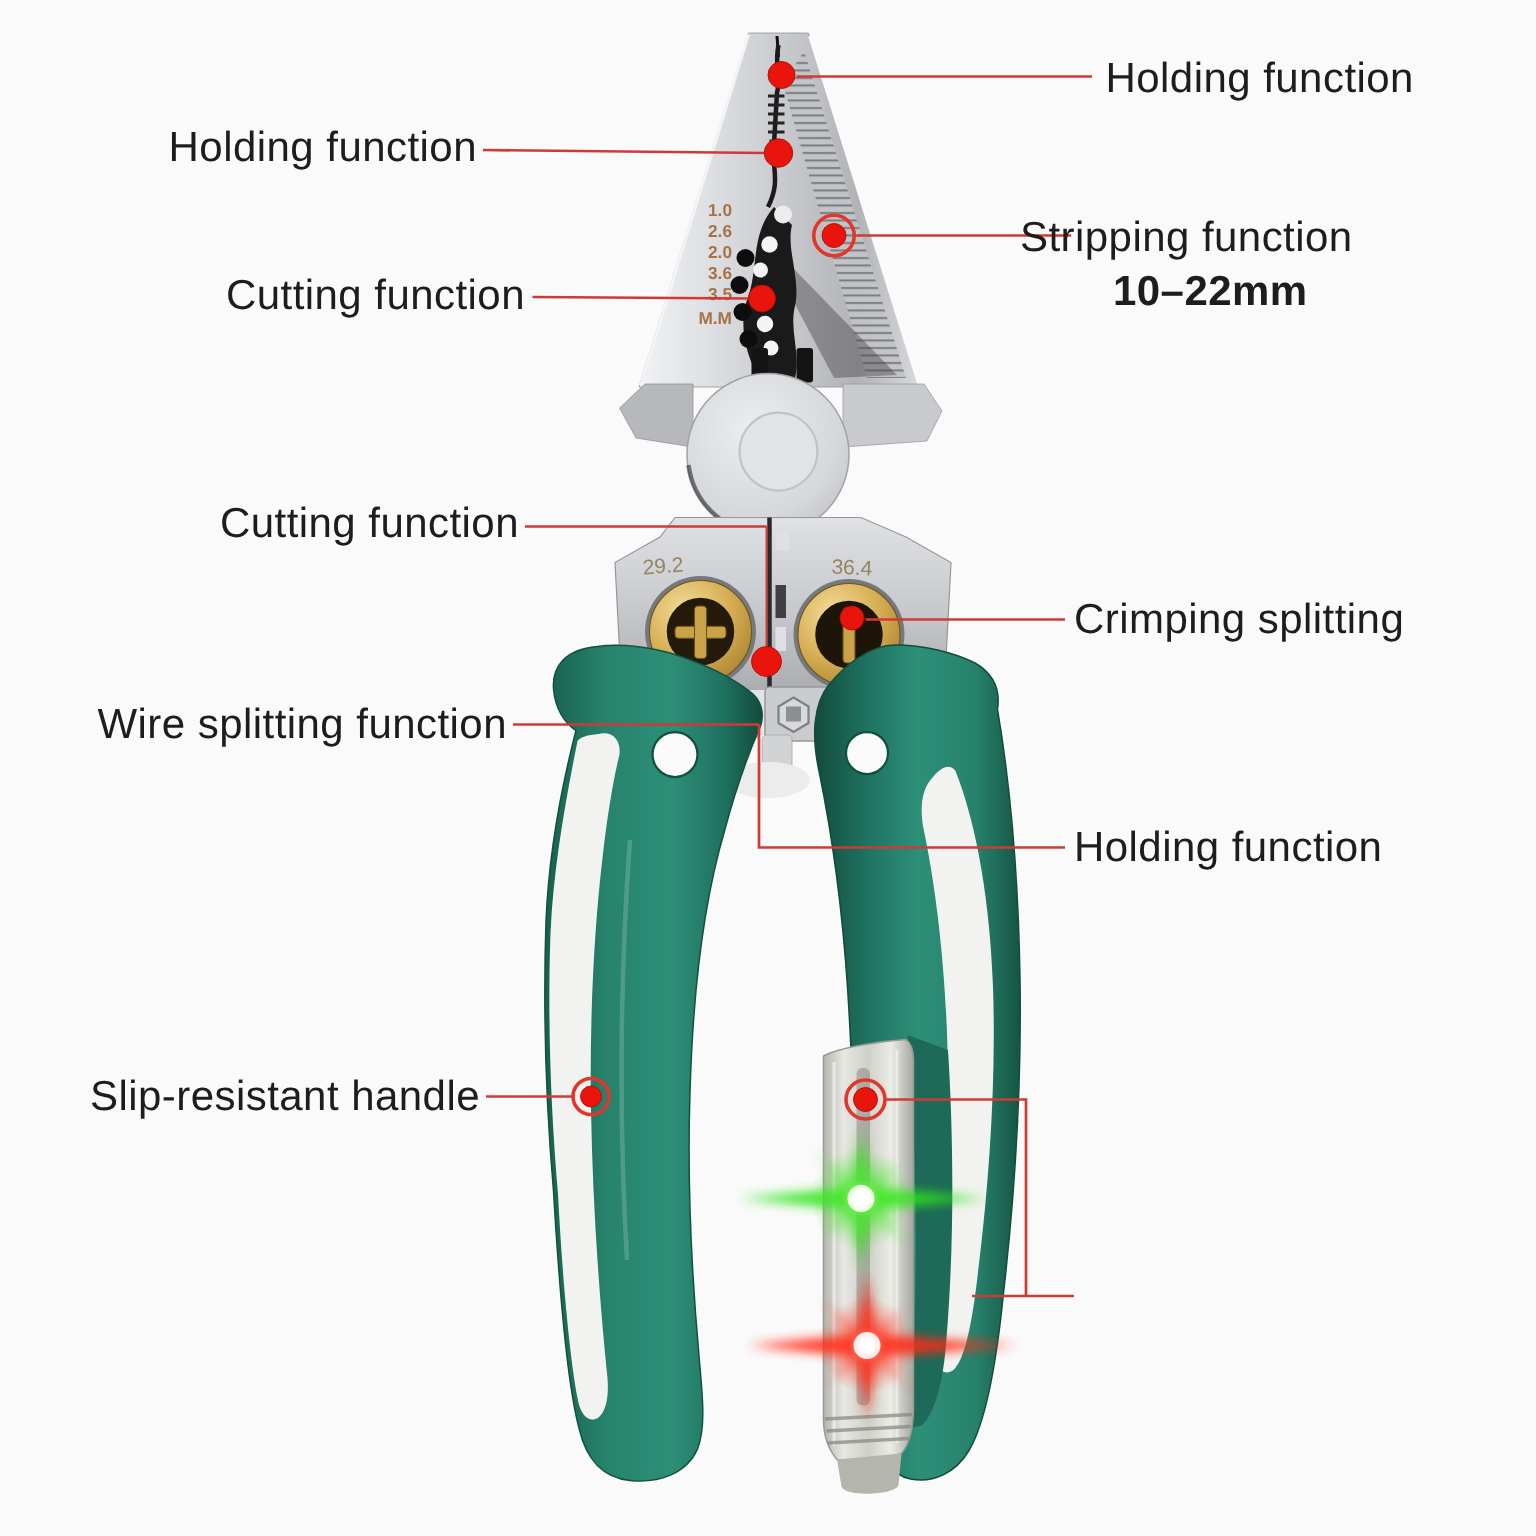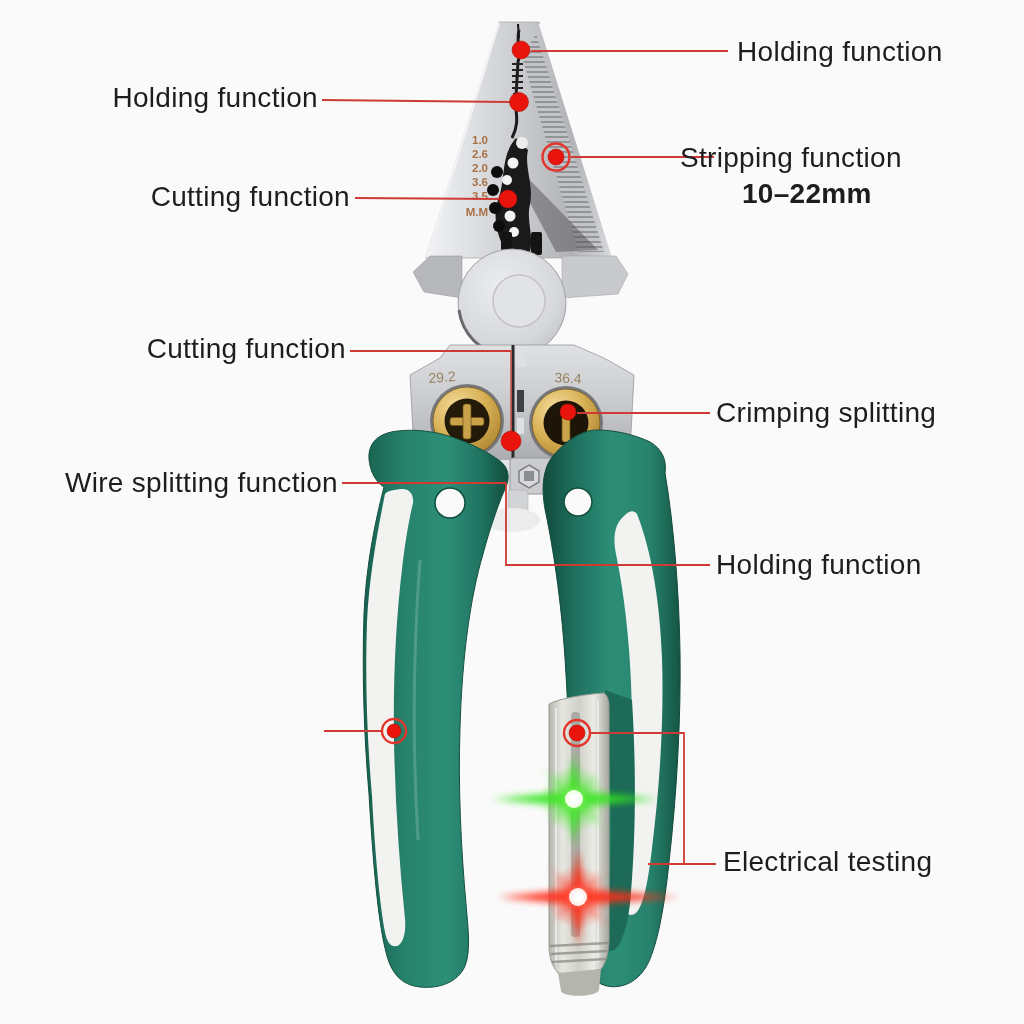--- a/index.html
+++ b/index.html
@@ -300,18 +300,20 @@
 </div>
 
 <div class="lbl left-side" style="right:686px;top:465px">
   <span>Wire splitting function</span>
 </div>
 
 <div class="lbl" style="left:716px;top:547px">
   <span>Holding function</span>
 </div>
 
+<div class="lbl left-side" style="right:704px;top:713px">
+  <span>Slip-resistant handle</span>
+</div>
 
 <div class="lbl" style="left:723px;top:844px">
-  <span>Electrical testing</span>
 </div>
 
 </div>
 
 </body></html>

